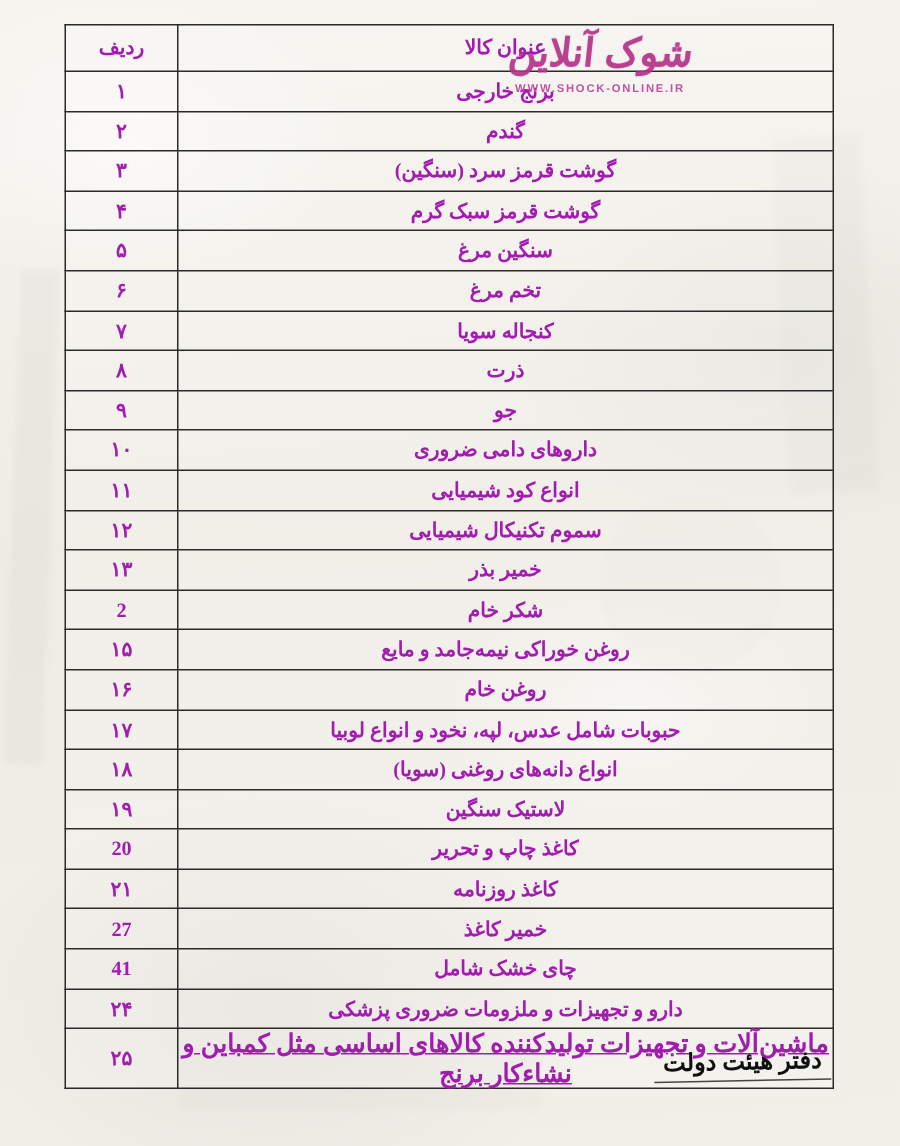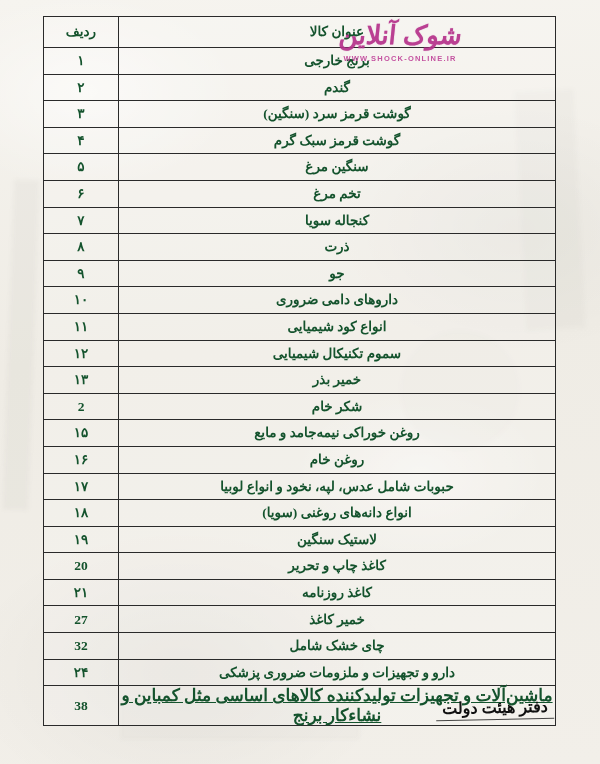--- a/index.html
+++ b/index.html
@@ -71,21 +71,21 @@
   table.goods-table td,
   table.goods-table th {
     border: 1.1px solid #2a2a2a;
     padding: 0;
     height: 25.6px;
     text-align: center;
     vertical-align: middle;
     font-size: 13.5px;
     font-weight: 700;
     line-height: 1.15;
-    color: #14532d;
+    color: #a21caf;
   }
   col.col-title { width: 437px; }
   col.col-num   { width: 75px; }
 
   .cell-title { font-size: 13.6px; letter-spacing: 0; }
   .cell-num   { font-size: 13.6px; }
   .row-tall .cell-title { font-size: 17px; text-decoration: underline; }
 
   
   tr.header-row td { height: 30px; }
@@ -254,29 +254,29 @@
         <tr>
           <td class="cell-title">کاغذ روزنامه</td>
           <td class="cell-num">۲۱</td>
         </tr>
         <tr>
           <td class="cell-title">خمیر کاغذ</td>
           <td class="cell-num">27</td>
         </tr>
         <tr>
           <td class="cell-title">چای خشک شامل</td>
-          <td class="cell-num">32</td>
+          <td class="cell-num">41</td>
         </tr>
         <tr>
           <td class="cell-title">دارو و تجهیزات و ملزومات ضروری پزشکی</td>
           <td class="cell-num">۲۴</td>
         </tr>
         <tr class="row-tall">
           <td class="cell-title">ماشین‌آلات و تجهیزات تولیدکننده کالاهای اساسی مثل کمباین و نشاءکار برنج</td>
-          <td class="cell-num">38</td>
+          <td class="cell-num">۲۵</td>
         </tr>
       </tbody>
   </table>
 </div>
 
 <div class="stamp">
   <div class="stamp-wordmark">شوک آنلاین</div>
   <div class="stamp-url">WWW.SHOCK-ONLINE.IR</div>
 </div>
 

